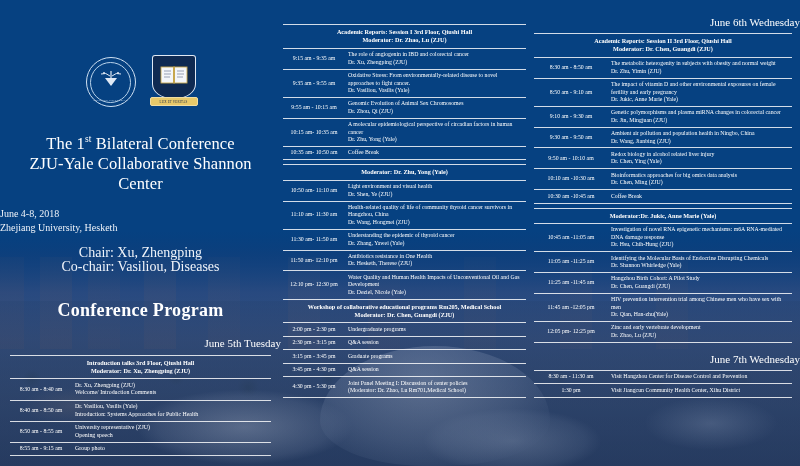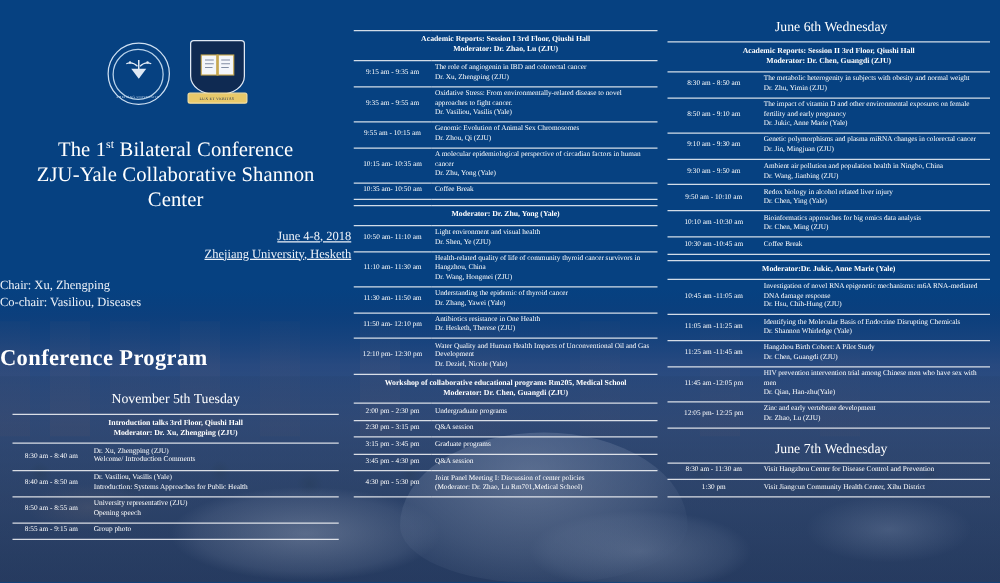--- a/index.html
+++ b/index.html
@@ -112,21 +112,21 @@
       rgba(30,52,100,0.40) 100%);
   }
 
   
   .columns {
     position: absolute;
     inset: 0;
     display: flex;
     z-index: 5;
   }
-  .col-left   { width: 281px; position: relative; }
+  .col-left   { width: 281px; position: relative; margin-top: 23px; }
   .col-mid    { width: 249px; position: relative; padding-top: 24px; }
   .col-right  { width: 270px; position: relative; padding-top: 6px; }
 
   
   .logos {
     display: flex;
     justify-content: center;
     align-items: flex-end;
     gap: 16px;
     margin-top: 30px;
@@ -202,44 +202,44 @@
     font-size: 16.5px;
     line-height: 20px;
     letter-spacing: 0.1px;
     padding: 0 8px;
     color: #ffffff;
   }
   .conf-title sup { font-size: 9.5px; vertical-align: super; }
 
   .conf-venue {
     margin-top: 13px;
-    text-align: right;
+    text-align: left;
     font-size: 10px;
     line-height: 14px;
     color: #f0f4fa;
-    text-decoration: underline;
   }
   .conf-chairs {
     margin-top: 11px;
-    font-size: 10px;
+    text-align: center;
+    font-size: 14px;
     line-height: 14px;
     color: #f0f4fa;
   }
 
   .program-heading {
     margin-top: 26px;
-    text-align: left;
+    text-align: center;
     font-size: 18px;
     font-weight: bold;
     letter-spacing: 0.3px;
     color: #ffffff;
   }
 
   .day-heading {
-    text-align: center;
+    text-align: right;
     font-size: 11px;
     margin: 16px 0 6px 0;
     color: #ffffff;
   }
   .day-heading.mid-day { margin: 10px 0 5px 0; }
 
   
   .sched {
     width: 100%;
     border-collapse: collapse;
@@ -343,21 +343,21 @@
         <div>Zhejiang University, Hesketh</div>
       </div>
 
       <div class="conf-chairs">
         <div>Chair: Xu, Zhengping</div>
         <div>Co-chair: Vasiliou, Diseases</div>
       </div>
 
       <div class="program-heading">Conference Program</div>
 
-      <div class="day-heading">November 5th Tuesday</div>
+      <div class="day-heading">June 5th Tuesday</div>
 
       <table class="sched sched-left">
         <colgroup>
             <col class="c-time">
             <col>
           </colgroup>
         <tbody>
             <tr class="session-head">
               <td colspan="2">Introduction talks   3rd Floor, Qiushi Hall<br>Moderator: Dr. Xu, Zhengping (ZJU)</td>
             </tr>

